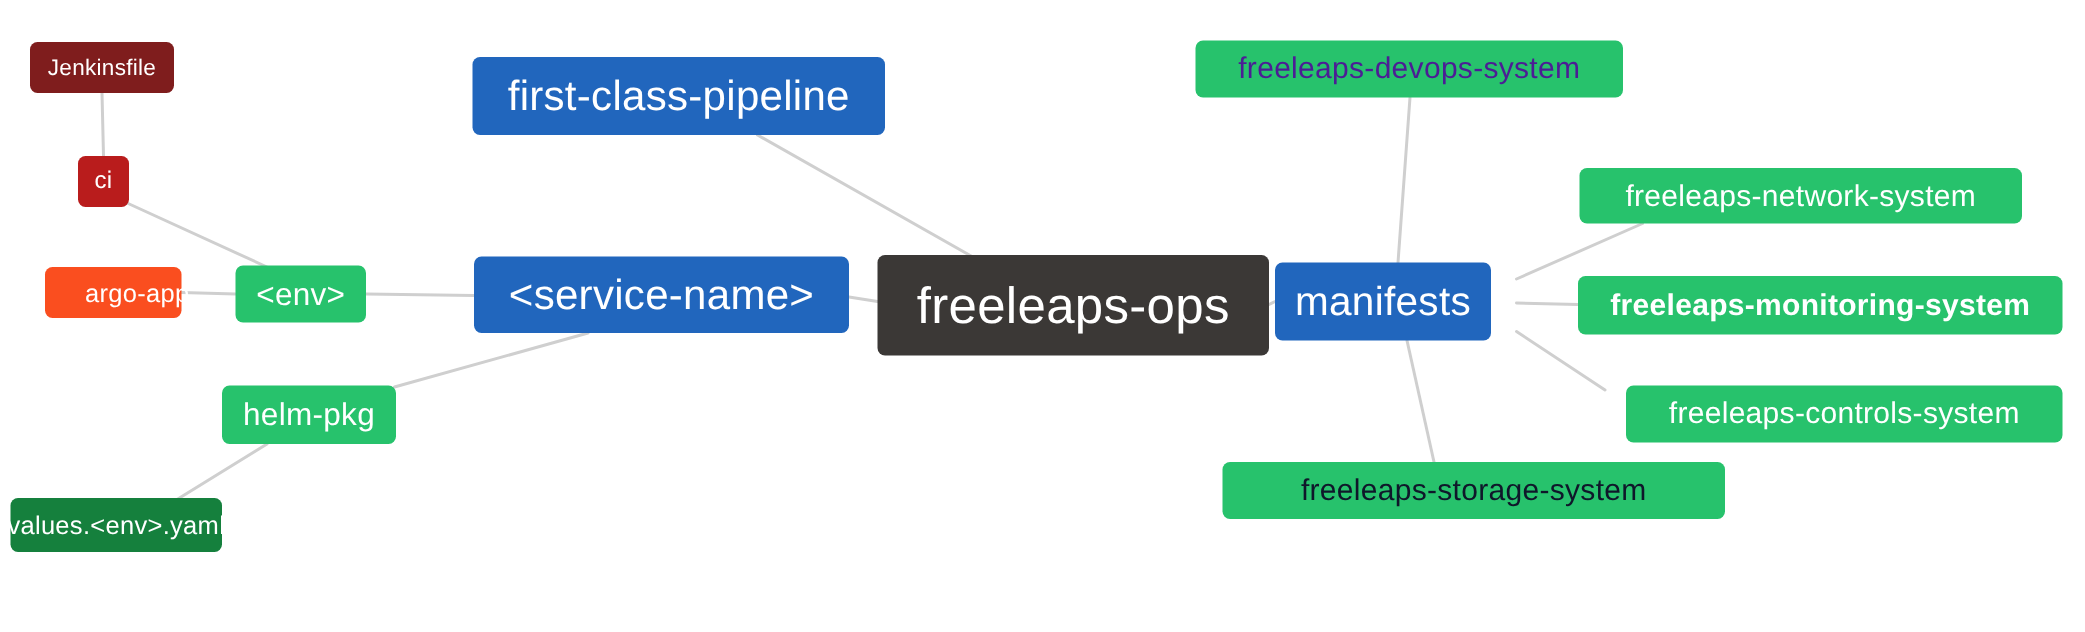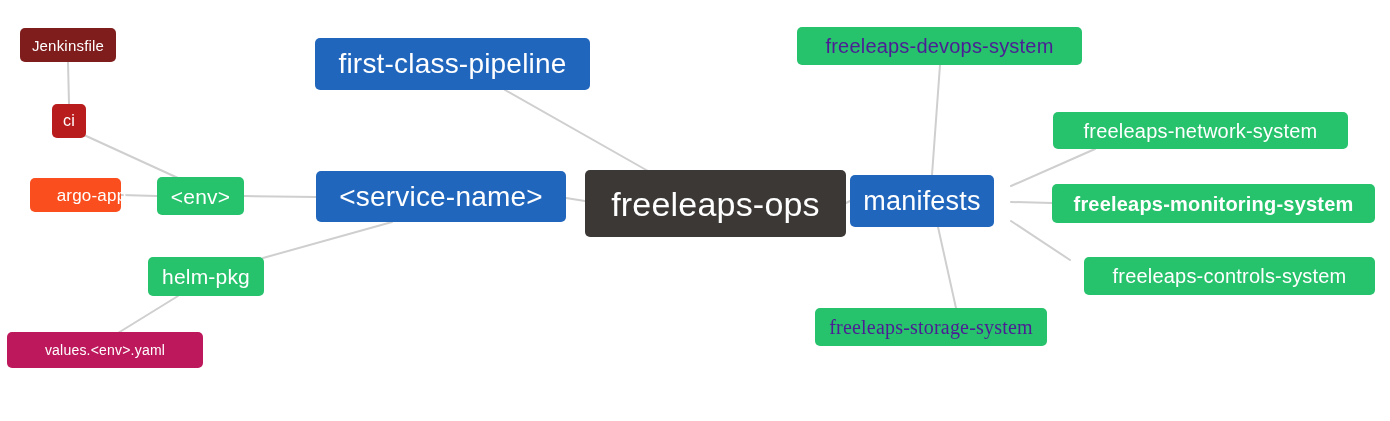--- a/index.html
+++ b/index.html
@@ -57,23 +57,23 @@
       <line x1="1011" y1="202" x2="1052" y2="203" stroke="#cfcfcf" stroke-width="2" stroke-linecap="round"></line>
       <line x1="1011" y1="221" x2="1070" y2="260" stroke="#cfcfcf" stroke-width="2" stroke-linecap="round"></line>
       <line x1="938" y1="227" x2="956" y2="308" stroke="#cfcfcf" stroke-width="2" stroke-linecap="round"></line>
     </svg>
 
 <div class="node" style="left: 20px; top: 28px; width: 96px; height: 34px; font-size: 15px; background: #7f1d1d; color: rgb(255, 255, 255);">Jenkinsfile</div>
     <div class="node" style="left: 52px; top: 104px; width: 34px; height: 34px; font-size: 16px; background: #b91c1c; color: rgb(255, 255, 255);">ci</div>
     <div class="node" style="left: 30px; top: 178px; width: 91px; height: 34px; font-size: 17px; background: rgb(250, 78, 31); color: rgb(255, 255, 255); padding-left: 32px;">argo-app</div>
     <div class="node" style="left: 157px; top: 177px; width: 87px; height: 38px; font-size: 21px; background: rgb(39, 194, 108); color: rgb(255, 255, 255);">&lt;env&gt;</div>
     <div class="node" style="left: 148px; top: 257px; width: 116px; height: 39px; font-size: 21px; background: rgb(39, 194, 108); color: rgb(255, 255, 255);">helm-pkg</div>
-    <div class="node" style="left: 7px; top: 332px; width: 196px; height: 36px; font-size: 14px; background: #be185d; color: rgb(255, 255, 255);">values.&lt;env&gt;.yaml</div>
+    <div class="node" style="left: 7px; top: 332px; width: 141px; height: 36px; font-size: 17px; background: #15803d; color: rgb(255, 255, 255);">values.&lt;env&gt;.yaml</div>
     <div class="node" style="left: 315px; top: 38px; width: 275px; height: 52px; font-size: 28px; background: rgb(33, 102, 189); color: rgb(255, 255, 255);">first-class-pipeline</div>
     <div class="node" style="left: 316px; top: 171px; width: 250px; height: 51px; font-size: 28px; background: rgb(33, 102, 189); color: rgb(255, 255, 255);">&lt;service-name&gt;</div>
     <div class="node" style="left: 585px; top: 170px; width: 261px; height: 67px; font-size: 34px; background: rgb(59, 56, 54); color: rgb(255, 255, 255);">freeleaps-ops</div>
     <div class="node" style="left: 850px; top: 175px; width: 144px; height: 52px; font-size: 27px; background: rgb(33, 102, 189); color: rgb(255, 255, 255);">manifests</div>
     <div class="node" style="left: 797px; top: 27px; width: 285px; height: 38px; font-size: 20px; background: rgb(39, 194, 108); color: #4c1d95;">freeleaps-devops-system</div>
     <div class="node" style="left: 1053px; top: 112px; width: 295px; height: 37px; font-size: 20px; background: rgb(39, 194, 108); color: rgb(255, 255, 255);">freeleaps-network-system</div>
     <div class="node" style="left: 1052px; top: 184px; width: 323px; height: 39px; font-size: 20px; background: rgb(39, 194, 108); color: rgb(255, 255, 255); font-weight: bold;">freeleaps-monitoring-system</div>
     <div class="node" style="left: 1084px; top: 257px; width: 291px; height: 38px; font-size: 20px; background: rgb(39, 194, 108); color: rgb(255, 255, 255);">freeleaps-controls-system</div>
-    <div class="node" style="left: 815px; top: 308px; width: 232px; height: 38px; font-size: 20px; background: rgb(39, 194, 108); color: #4c1d95; font-family: Liberation Serif, serif;">freeleaps-storage-system</div>
+    <div class="node" style="left: 815px; top: 308px; width: 335px; height: 38px; font-size: 20px; background: rgb(39, 194, 108); color: #0f172a;">freeleaps-storage-system</div>
   </div>
 
 </body></html>

